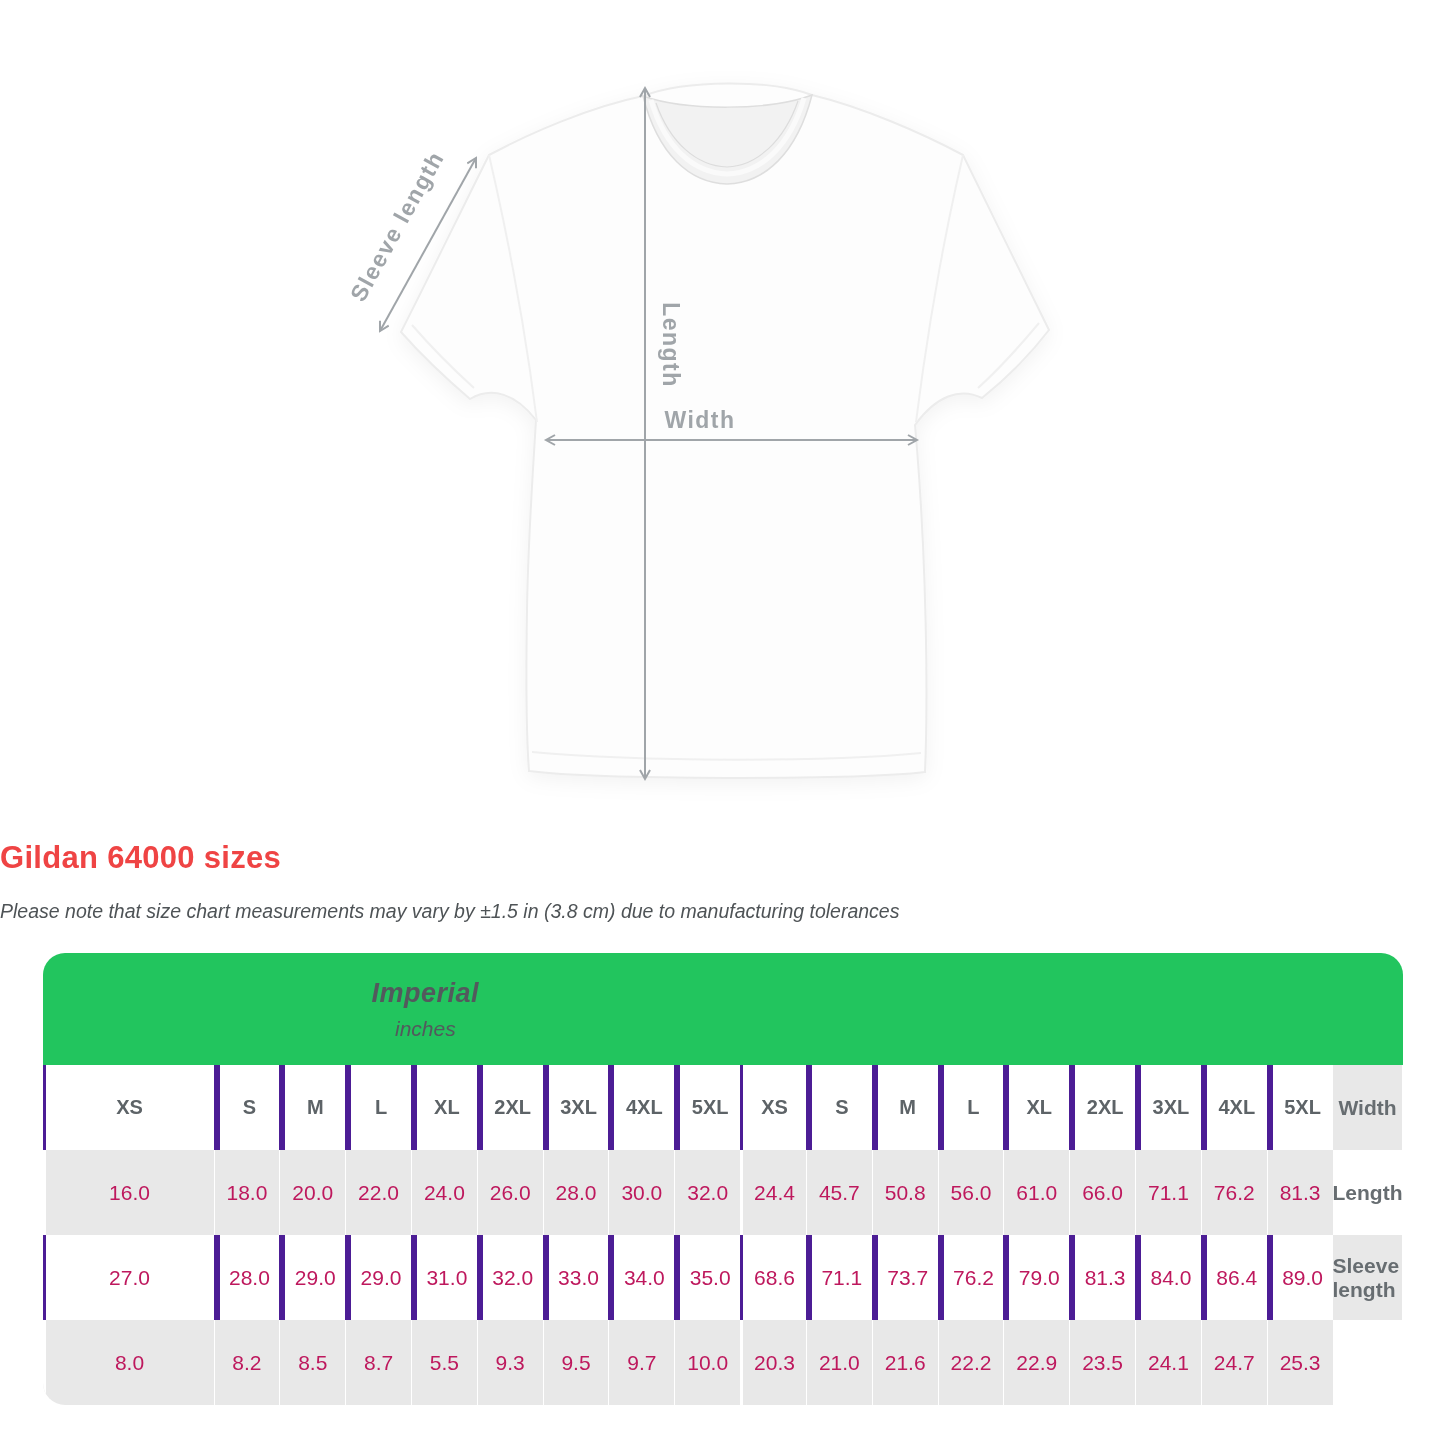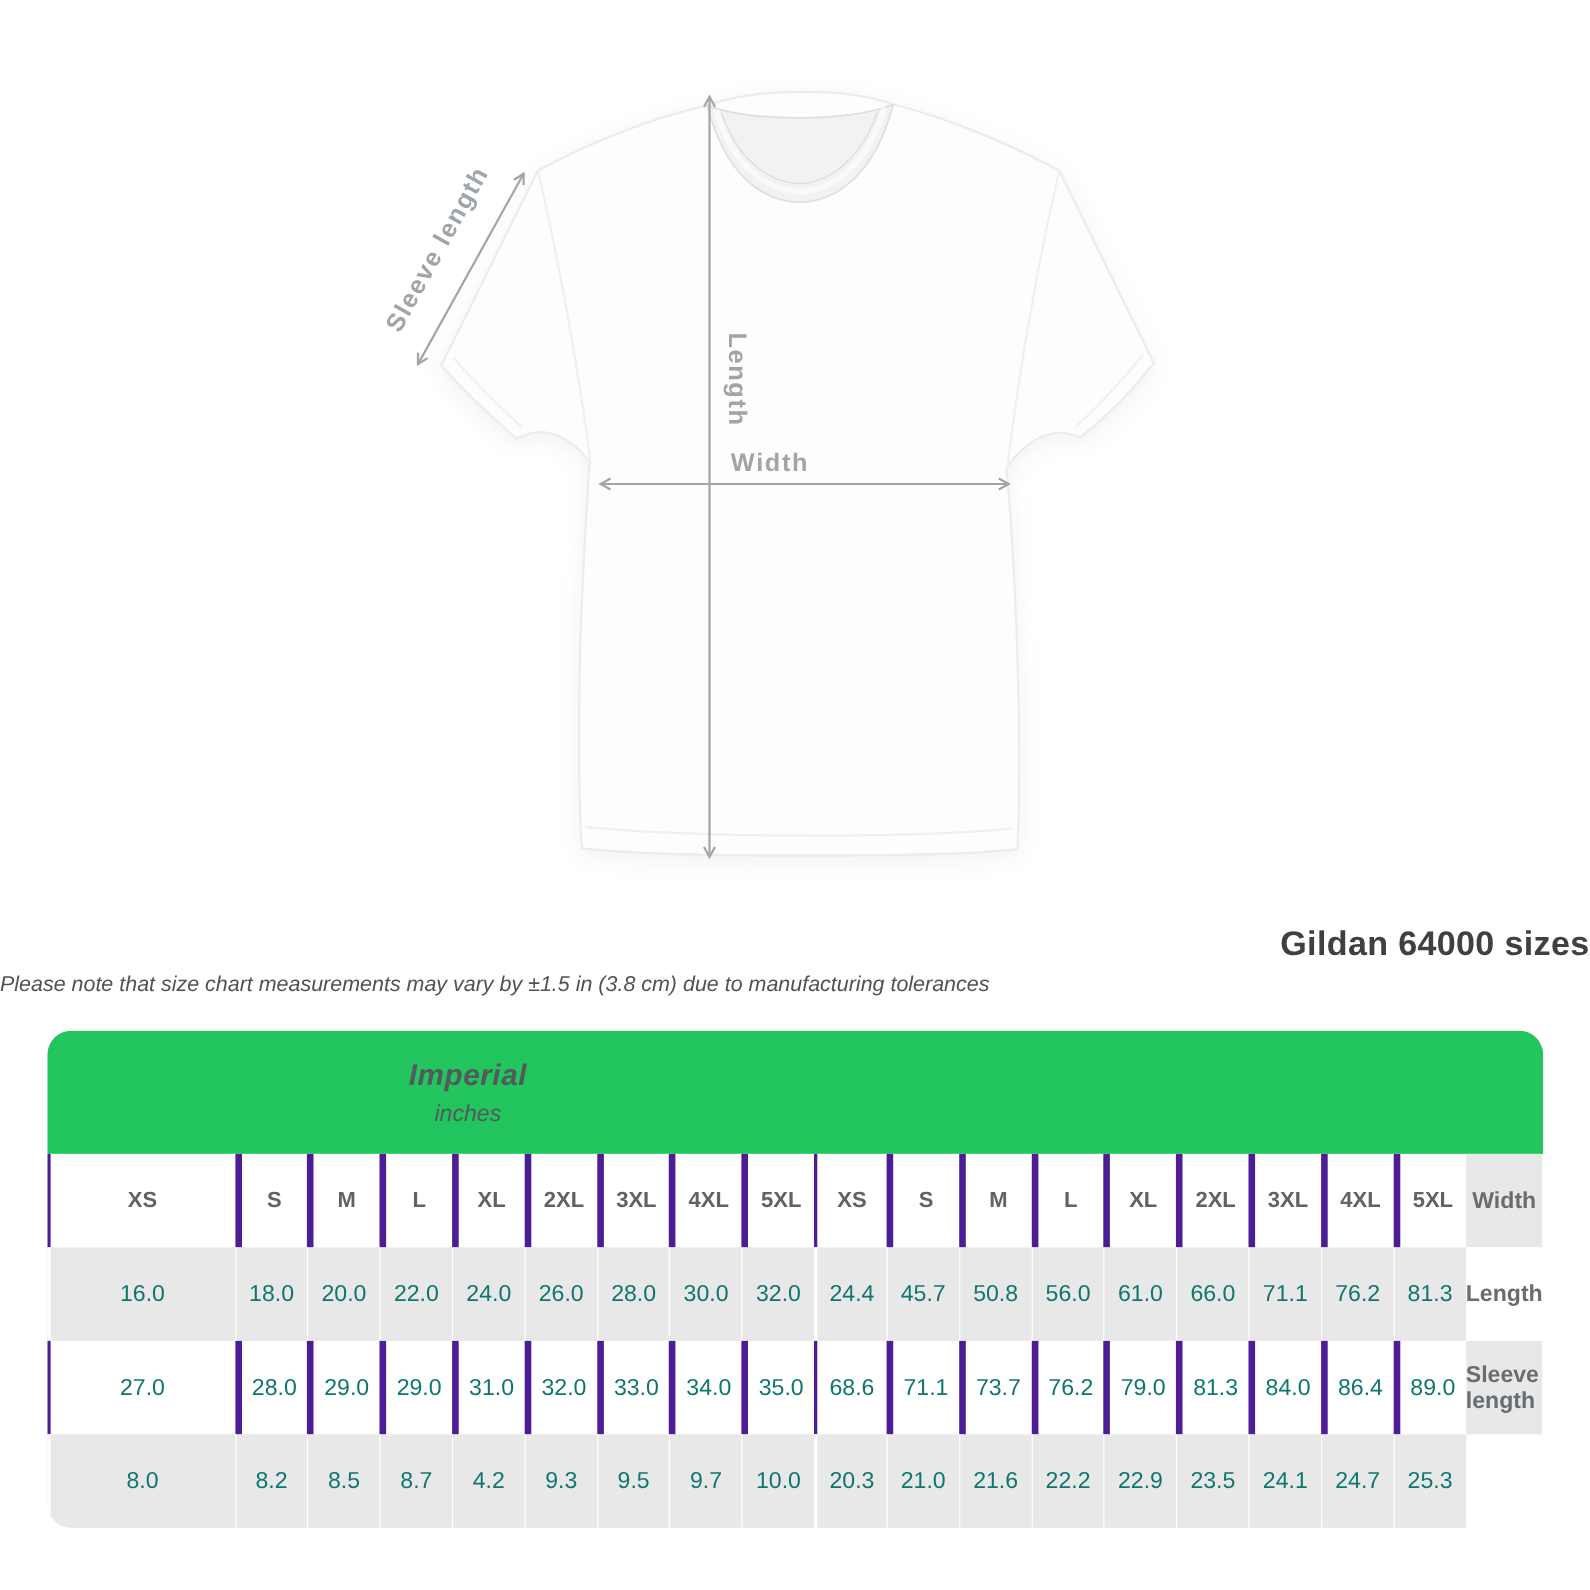--- a/index.html
+++ b/index.html
@@ -14,22 +14,22 @@
   .shirt-wrap{position:relative;width:1445px;height:828px;}
   .shirt-wrap svg{display:block;}
   .meas-label{
     font-family:"Liberation Sans",sans-serif;
     font-weight:bold;font-size:23px;letter-spacing:1.5px;
     fill:#a0a5a9;
   }
 
   
   .title{
-    margin:12px 0 8px;text-align:right;
-    font-size:31px;font-weight:bold;color:#404040;letter-spacing:.3px;
+    margin:12px 0 24px;text-align:left;
+    font-size:31px;font-weight:bold;color:#ef4444;letter-spacing:.3px;
   }
   .note{
     margin:0;font-style:italic;
     font-size:19.5px;color:#4e5356;
   }
 
   
   .table-card{
     width:1360px;margin:30px auto 0;
     border-radius:22px;overflow:hidden;background:#fff;
@@ -42,21 +42,21 @@
   .band-name{font-weight:bold;font-style:italic;font-size:27px;color:#53595d;letter-spacing:.5px;}
   .band-unit{font-style:italic;font-size:21px;color:#53595d;}
 
   #size-grid{display:grid;grid-template-columns:171px repeat(18,1fr);}
   .cell{height:85px;display:flex;align-items:center;justify-content:center;}
   .cell.white{background:#ffffff;border-left:6px solid #4c1d95;}
   .cell.gray{background:#e8e8e8;border-left:1px solid #ffffff;}
   .cell.first{border-left-width:3px;}
   .cell.lbl{border-left:none;font-weight:bold;color:#676d71;font-size:21px;}
   .cell.head{font-weight:bold;color:#5d6367;font-size:20px;}
-  .cell.val{color:#0f766e;font-size:21px;}
+  .cell.val{color:#be185d;font-size:21px;}
 </style>
 </head>
 <body>
 
 <div class="page">
 
   <div class="shirt-wrap">
     <svg width="1445" height="828" viewBox="0 0 1445 828">
       <defs>
         <marker id="arwEnd" markerWidth="16" markerHeight="16" refX="12" refY="6" orient="auto" markerUnits="userSpaceOnUse">
@@ -173,21 +173,21 @@
         <div class="cell val white">79.0</div>
         <div class="cell val white">81.3</div>
         <div class="cell val white">84.0</div>
         <div class="cell val white">86.4</div>
         <div class="cell val white">89.0</div>
         <div class="cell lbl gray">Sleeve length</div>
         <div class="cell val gray first">8.0</div>
         <div class="cell val gray">8.2</div>
         <div class="cell val gray">8.5</div>
         <div class="cell val gray">8.7</div>
-        <div class="cell val gray">4.2</div>
+        <div class="cell val gray">5.5</div>
         <div class="cell val gray">9.3</div>
         <div class="cell val gray">9.5</div>
         <div class="cell val gray">9.7</div>
         <div class="cell val gray">10.0</div>
         <div class="cell val gray first">20.3</div>
         <div class="cell val gray">21.0</div>
         <div class="cell val gray">21.6</div>
         <div class="cell val gray">22.2</div>
         <div class="cell val gray">22.9</div>
         <div class="cell val gray">23.5</div>

